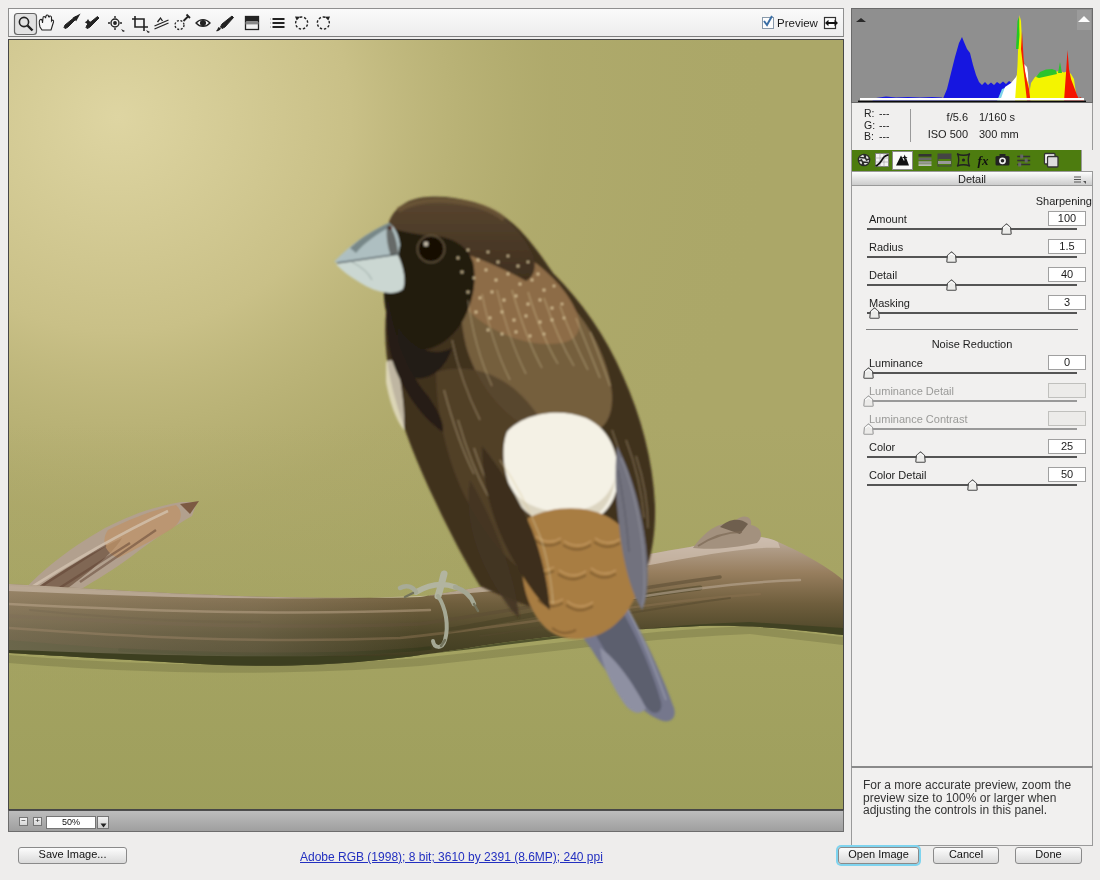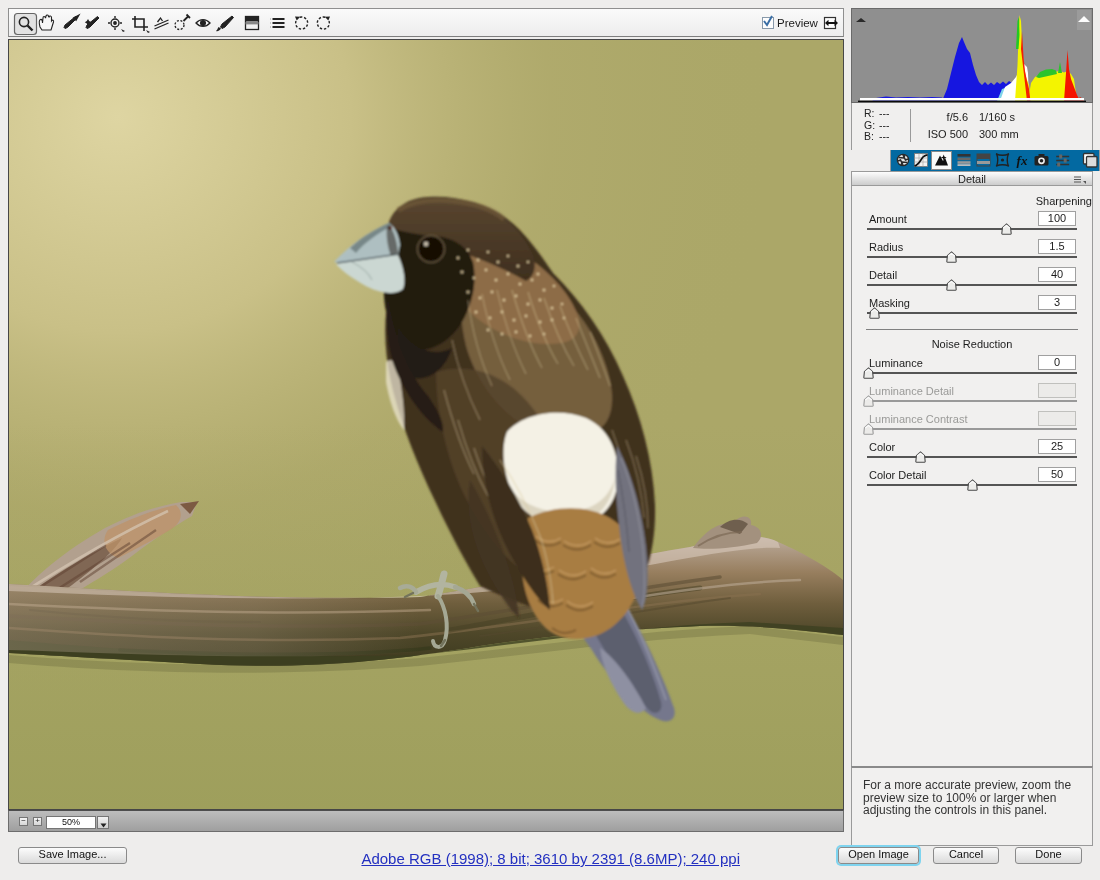--- a/index.html
+++ b/index.html
@@ -7,26 +7,26 @@
 .abs{position:absolute}
 #toolbar{left:8px;top:8px;width:836px;height:29px;background:linear-gradient(#fafafa,#ededed);border:1px solid #8f8f8f;border-bottom-color:#7d7d7d;box-sizing:border-box}
 #canvas{left:8px;top:39px;width:836px;height:771px;border:1px solid #474747;box-sizing:border-box;background:#aaa96a}
 #zoombar{left:8px;top:810px;width:836px;height:22px;background:linear-gradient(#bdbdbd,#9f9f9f);border:1px solid #6d6d6d;border-top-color:#4d4d4d;box-sizing:border-box}
 #fname{left:0;top:4px;width:100%;text-align:center;font-size:11px;color:#111}
 .zbtn{position:absolute;top:6px;width:9px;height:9px;background:linear-gradient(#f4f4f4,#d6d6d6);border:1px solid #757575;box-sizing:border-box;font-size:8px;line-height:6px;text-align:center;color:#222}
 #zoomval{position:absolute;left:37px;top:5px;width:48px;height:11px;background:#fff;border:1px solid #757575;font-size:9px;text-align:center;line-height:11px;color:#111}
 #zoomdd{position:absolute;left:88px;top:5px;width:12px;height:13px;background:linear-gradient(#f2f2f2,#cfcfcf);border:1px solid #757575;box-sizing:border-box}
 #histo{left:851px;top:8px;width:242px;height:95px;border:1px solid #6a6a6a;background:#909090;box-sizing:border-box}
 #infoarea{left:851px;top:103px;width:242px;height:47px;background:#f0efee;border-left:1px solid #9a9a9a;border-right:1px solid #9a9a9a;box-sizing:border-box;font-size:11px;color:#222}
-#tabs{left:890px;top:150px;width:210px;height:21px;background:#0369a1;border-left:1px solid #9a9a9a;border-right:1px solid #9a9a9a;box-sizing:border-box}
+#tabs{left:851px;top:150px;width:231px;height:21px;background:#4d7c0f;border-left:1px solid #9a9a9a;border-right:1px solid #9a9a9a;box-sizing:border-box}
 #dhead{left:851px;top:171px;width:242px;height:15px;background:linear-gradient(#fdfdfd,#cccccc);border:1px solid #9a9a9a;box-sizing:border-box;font-size:11px;color:#222;text-align:center;line-height:14px}
 #dpanel{left:851px;top:186px;width:242px;height:580px;background:#f1f0ef;border-left:1px solid #9a9a9a;border-right:1px solid #9a9a9a;box-sizing:border-box;font-size:11px;color:#1c1c1c}
 #dnote{left:851px;top:766px;width:242px;height:80px;background:#f1f0ef;border:1px solid #9a9a9a;border-top:2px solid #8a8a8a;box-sizing:border-box;font-size:12px;color:#333}
 .slab{position:absolute;left:17px;font-size:11px;color:#1c1c1c}
-.sval{position:absolute;left:186px;width:38px;height:15px;background:#fff;border:1px solid #a0a0a0;box-sizing:border-box;font-size:11px;text-align:center;line-height:13px}
+.sval{position:absolute;left:196px;width:38px;height:15px;background:#fff;border:1px solid #a0a0a0;box-sizing:border-box;font-size:11px;text-align:center;line-height:13px}
 .sval.dis{background:#ecebe9;border-color:#c0c0bd}
 .track{position:absolute;left:15px;width:210px;height:2px;background:#555}
 .thumb{position:absolute;width:13px;height:12px}
 .gtxt{color:#9a9a98}
 .btn{position:absolute;height:17px;background:linear-gradient(#fcfcfc,#dadada);border:1px solid #8a8a8a;border-radius:3px;box-sizing:border-box;font-size:11px;color:#111;text-align:center;font-family:"Liberation Sans",sans-serif}
 #sep1{position:absolute;left:14px;width:212px;height:1px;background:#808080}
 </style>
 </head>
 <body>
 
@@ -520,16 +520,16 @@
         <path d="M6.5 1 L10.6 4.8 L11.2 10.6 Q11.2 11.2 10.6 11.2 H2.4 Q1.8 11.2 1.8 10.6 L2.4 4.8 Z" fill="#ececea" stroke="#4a4a4a" stroke-width="1.1"></path>
         <path d="M3.2 5 L6.5 2.2 L9.8 5" fill="none" stroke="#fdfdfd" stroke-width="1.2"></path>
       </svg></div>
 </div>
 
 <div class="abs" id="dnote">
     <div style="margin:11px 8px 0 11px;line-height:12.5px">For a more accurate preview, zoom the preview size to 100% or larger when adjusting the controls in this panel.</div>
   </div>
 
 <div class="btn" style="left:18px;top:847px;width:109px">Save Image...</div>
-<div class="abs" style="left:300px;top:850px;width:440px;text-align:right;font-size:15px"><span style="color:#2330c0;text-decoration:underline">Adobe RGB (1998); 8 bit; 3610 by 2391 (8.6MP); 240 ppi</span></div>
+<div class="abs" style="left:300px;top:850px;width:440px;text-align:left;font-size:12px"><span style="color:#2330c0;text-decoration:underline">Adobe RGB (1998); 8 bit; 3610 by 2391 (8.6MP); 240 ppi</span></div>
 <div class="btn" style="left:838px;top:847px;width:81px;box-shadow:0 0 0 2px #7fd4ef">Open Image</div>
 <div class="btn" style="left:933px;top:847px;width:66px">Cancel</div>
 <div class="btn" style="left:1015px;top:847px;width:67px">Done</div>
 
 </body></html>

